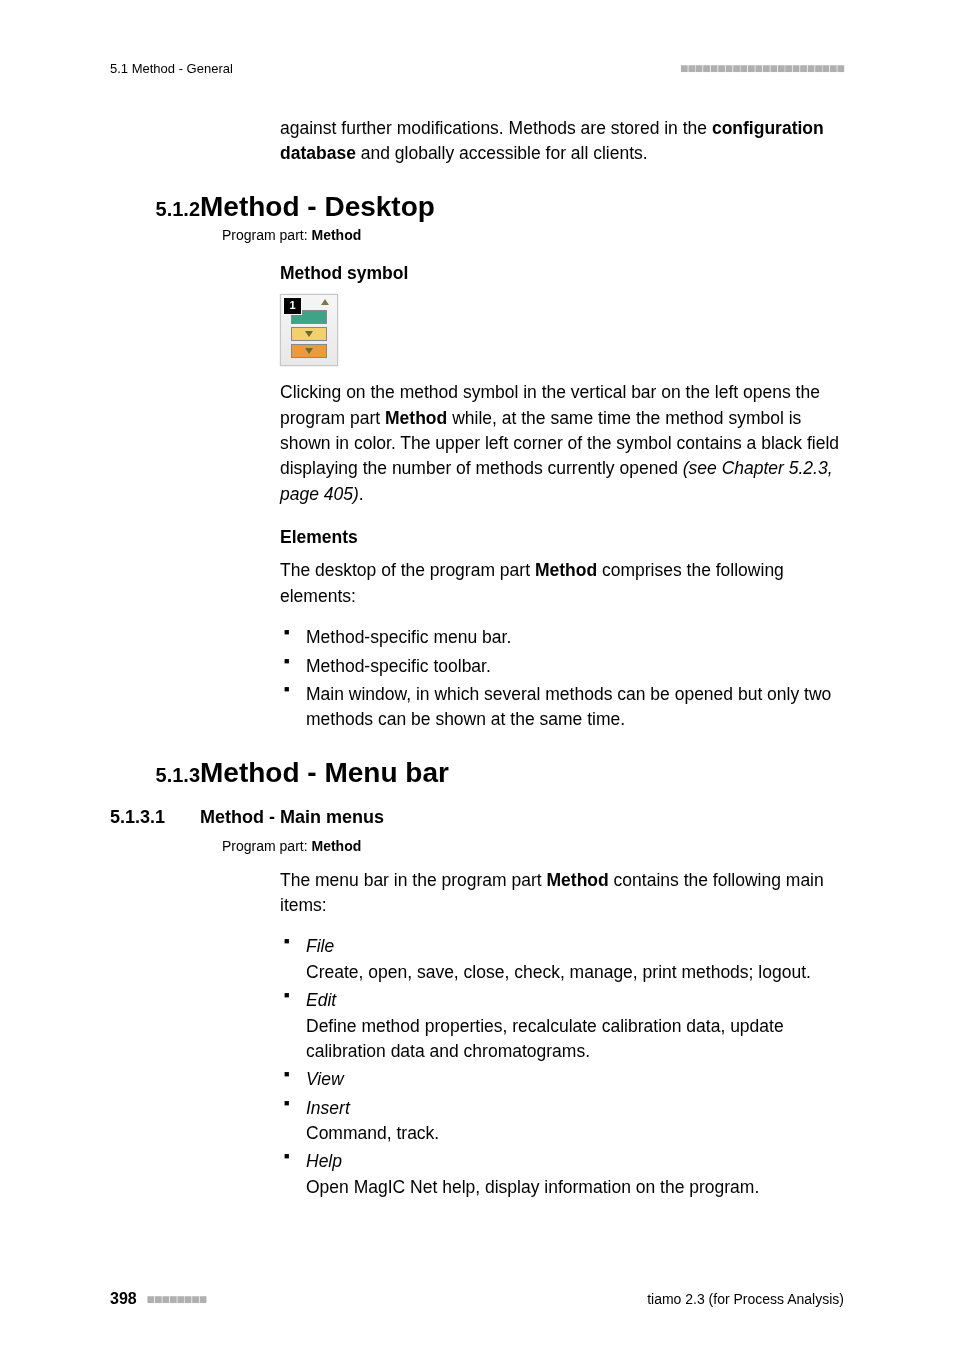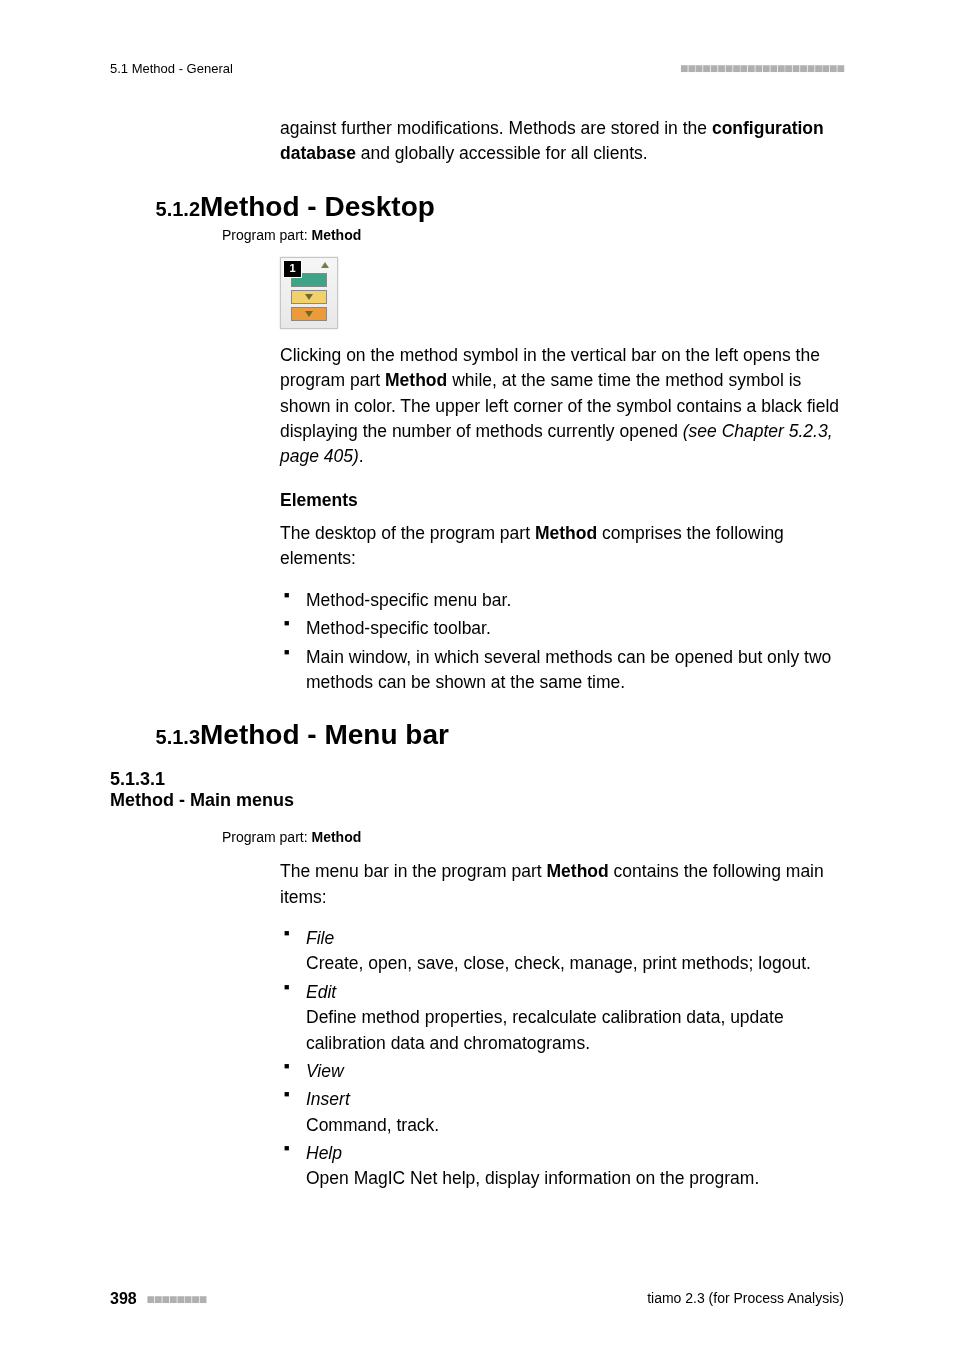--- a/index.html
+++ b/index.html
@@ -56,22 +56,21 @@
     flex-shrink: 0;
   }
   .sec-title {
     font-weight: 800;
     font-size: 28px;
   }
   .sub-row {
     display: flex;
     align-items: baseline;
     margin-top: 18px;
-    margin-bottom: 18px;
-    flex-direction: column;
+    margin-bottom: 10px;
   }
   .sub-num {
     width: 90px;
     font-weight: 800;
     font-size: 18px;
     flex-shrink: 0;
   }
   .sub-title {
     font-weight: 800;
     font-size: 18px;
@@ -164,21 +163,21 @@
     position:absolute;
     top:4px; right:8px;
   }
   .footer {
     position: absolute;
     bottom: 42px;
     left: 110px;
     right: 110px;
     display: flex;
     justify-content: space-between;
-    align-items: flex-start;
+    align-items: center;
     font-size: 14px;
   }
   .footer .pn {
     font-weight: 800;
     font-size: 16px;
   }
   .footer .fdash {
     color: #b0b0b0;
     letter-spacing: -1px;
     font-weight: 700;
@@ -203,20 +202,21 @@
 
   <div class="sec-row">
     <div class="sec-num">5.1.2</div>
     <div class="sec-title">Method - Desktop</div>
   </div>
   <div class="prog-part">
     <span>Program part: </span><span class="bold">Method</span>
   </div>
 
   <div class="body-col">
+    <div class="h4">Method symbol</div>
 
     <div class="method-icon">
       <div class="badge">1</div>
       <div class="arrow-up-small"></div>
       <div class="bar1"></div>
       <div class="bar2">
           <div class="arrow-down"></div>
         </div>
       <div class="bar3">
           <div class="arrow-down"></div>

